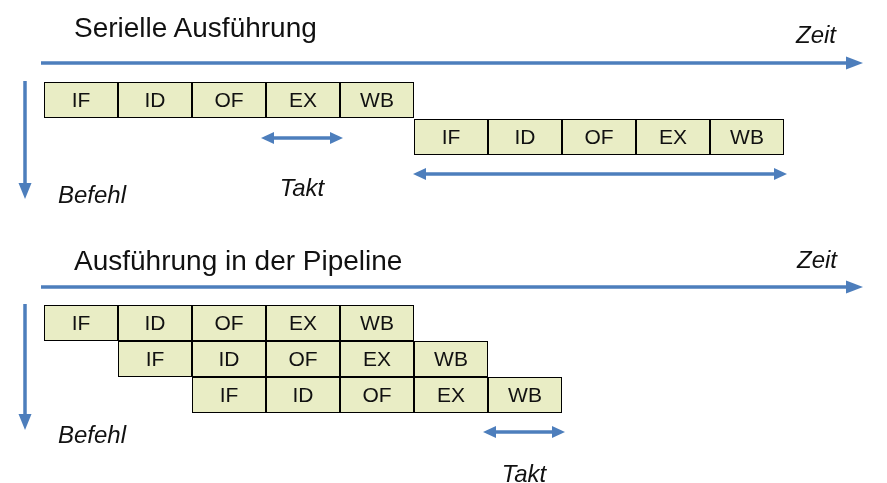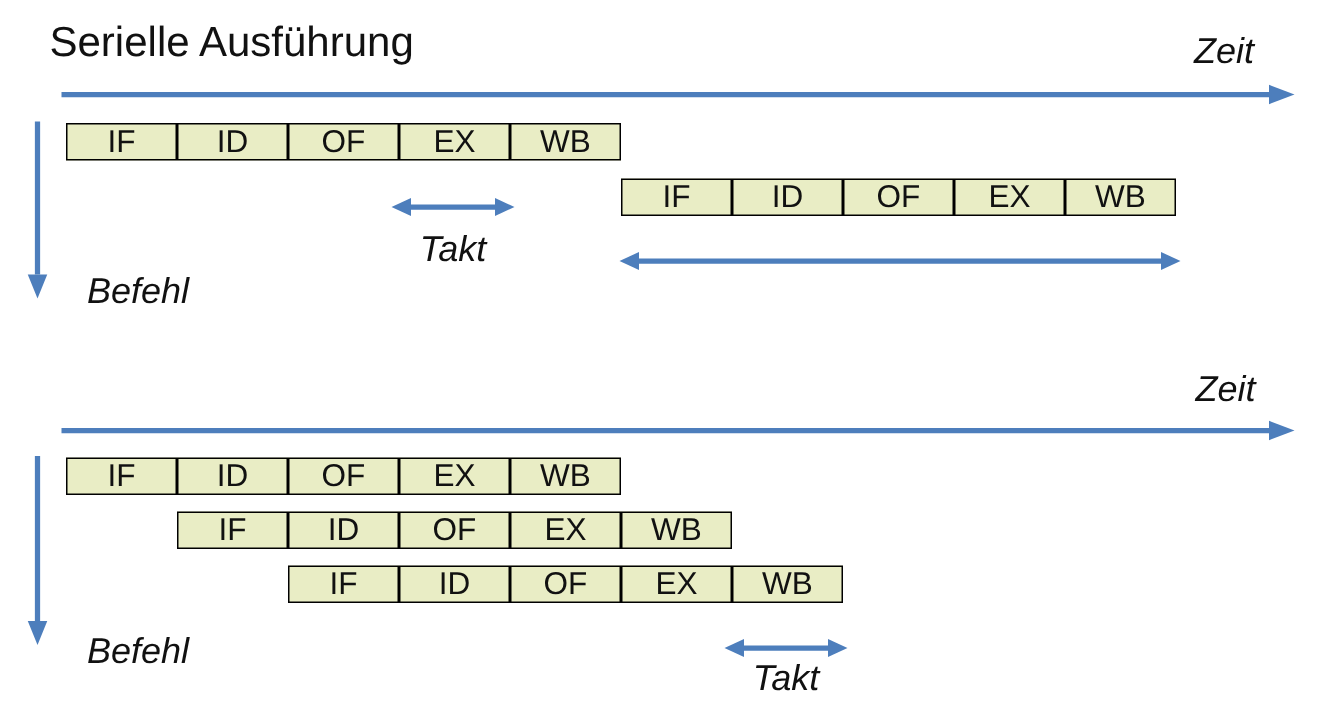--- a/index.html
+++ b/index.html
@@ -11,33 +11,34 @@
     overflow: hidden;
     font-family: "Liberation Sans", sans-serif;
     color: var(--text, #111111);
   }
   .abs { position: absolute; }
   .title {
     font-size: 28px;
     line-height: 1.15;
     white-space: nowrap;
     color: var(--text, #111111);
+    margin-left: 41px;
   }
   .label {
     font-size: 24px;
     line-height: 1.1;
     white-space: nowrap;
     color: var(--text, #111111);
     font-style: italic;
   }
-  .label-center { text-align: center; }
+  .label-center { text-align: center; margin-top: 21px; }
   .cell {
     position: absolute;
     width: 74px;
-    height: 25px;
+    height: 36px;
     box-sizing: border-box;
     background: var(--cell-fill, #e9edc5);
     border: 1.5px solid var(--cell-border, #000000);
     display: flex;
     align-items: center;
     justify-content: center;
     font-size: 21px;
     color: var(--text, #111111);
   }
   svg { display: block; overflow: visible; }
@@ -87,20 +88,21 @@
     <polygon class="ahead" points="70,1 83,7 70,13"></polygon>
   </svg>
   <div class="abs label label-center" style="left:260px; top:154px; width:84px;">Takt</div>
 
   <svg class="abs" style="left:412px; top:167px;" width="376" height="14">
     <line class="aline" x1="13" y1="7" x2="363" y2="7"></line>
     <polygon class="ahead" points="14,1 1,7 14,13"></polygon>
     <polygon class="ahead" points="362,1 375,7 362,13"></polygon>
   </svg>
 
+  <div class="abs title" style="left:33px; top:245px;">Ausführung in der Pipeline</div>
 
   <div class="abs label" style="left:797px; top:247px;">Zeit</div>
 
   <svg class="abs" style="left:40px; top:279px;" width="824" height="16">
     <line class="aline" x1="1" y1="8" x2="806" y2="8"></line>
     <polygon class="ahead" points="806,1.5 823,8 806,14.5"></polygon>
   </svg>
 
   <svg class="abs" style="left:17px; top:303px;" width="16" height="128">
     <line class="aline" x1="8" y1="1" x2="8" y2="111"></line>

